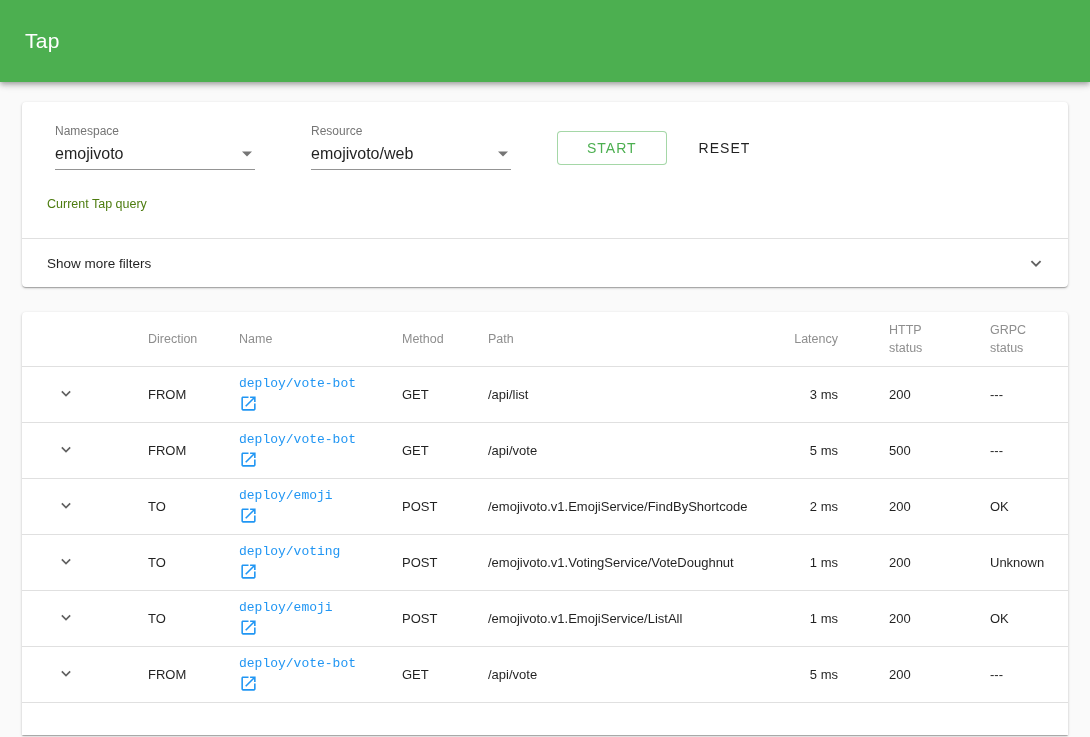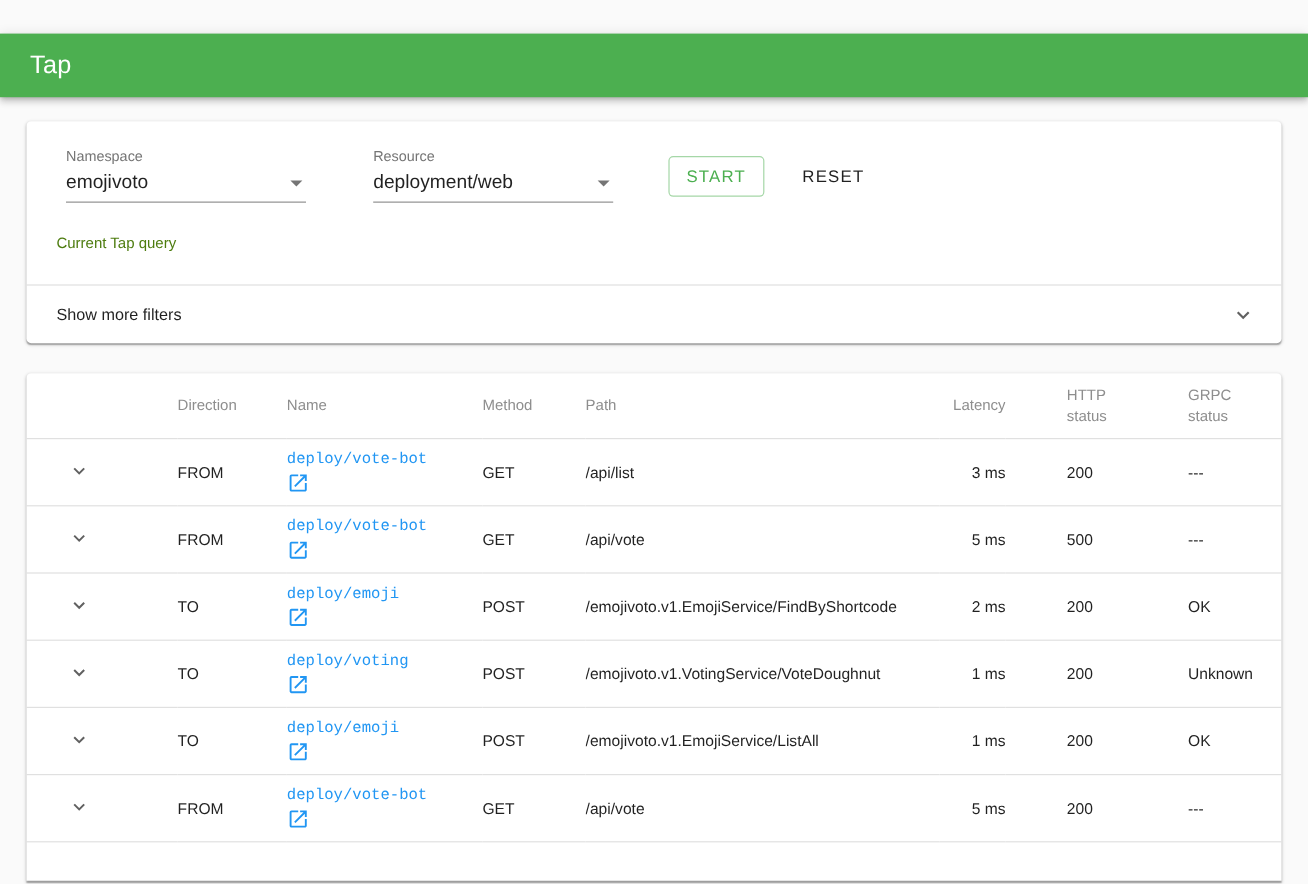--- a/index.html
+++ b/index.html
@@ -5,29 +5,28 @@
   * { margin: 0; padding: 0; box-sizing: border-box; }
   html, body { width: 1090px; height: 737px; overflow: hidden; }
   body {
     font-family: "Liberation Sans", sans-serif;
     background: #fafafa;
     color: rgba(0,0,0,0.87);
   }
 
   
   .app-bar {
-    height: 53px;
+    height: 82px;
     background: #4caf50;
     display: flex;
     align-items: center;
     padding-left: 25px;
     box-shadow: 0 2px 4px -1px rgba(0,0,0,0.2), 0 4px 5px 0 rgba(0,0,0,0.14), 0 1px 10px 0 rgba(0,0,0,0.12);
     position: relative;
     z-index: 10;
-    margin-top: 28px;
   }
   .app-bar h1 {
     color: #ffffff;
     font-size: 21px;
     font-weight: 400;
     letter-spacing: 0.3px;
   }
 
   
   .card {
@@ -68,21 +67,21 @@
   .btn-start {
     margin-top: 7px;
     background: #ffffff;
     border: 1px solid rgba(76,175,80,0.5);
     color: #4caf50;
     font-family: "Liberation Sans", sans-serif;
     font-size: 14px;
     font-weight: 500;
     letter-spacing: 1px;
     border-radius: 4px;
-    padding: 8px 14px;
+    padding: 8px 29px;
     cursor: pointer;
   }
   .btn-reset {
     margin-top: 7px;
     margin-left: 24px;
     background: transparent;
     border: none;
     color: rgba(0,0,0,0.87);
     font-family: "Liberation Sans", sans-serif;
     font-size: 14px;
@@ -176,21 +175,21 @@
               <path d="M1 1.5l5 5 5-5z" fill="#757575"></path>
             </svg>
         </div>
       </div>
 
       <div class="sel-gap1"></div>
 
       <div class="select-field">
         <label class="fld-label">Resource</label>
         <div class="select-value-row">
-          <span class="select-value">deployment/web</span>
+          <span class="select-value">emojivoto/web</span>
           <svg class="dd-arrow" width="12" height="8" viewBox="0 0 12 8">
               <path d="M1 1.5l5 5 5-5z" fill="#757575"></path>
             </svg>
         </div>
       </div>
 
       <div class="sel-gap2"></div>
 
       <button class="btn-start">START</button>
       <button class="btn-reset">RESET</button>

